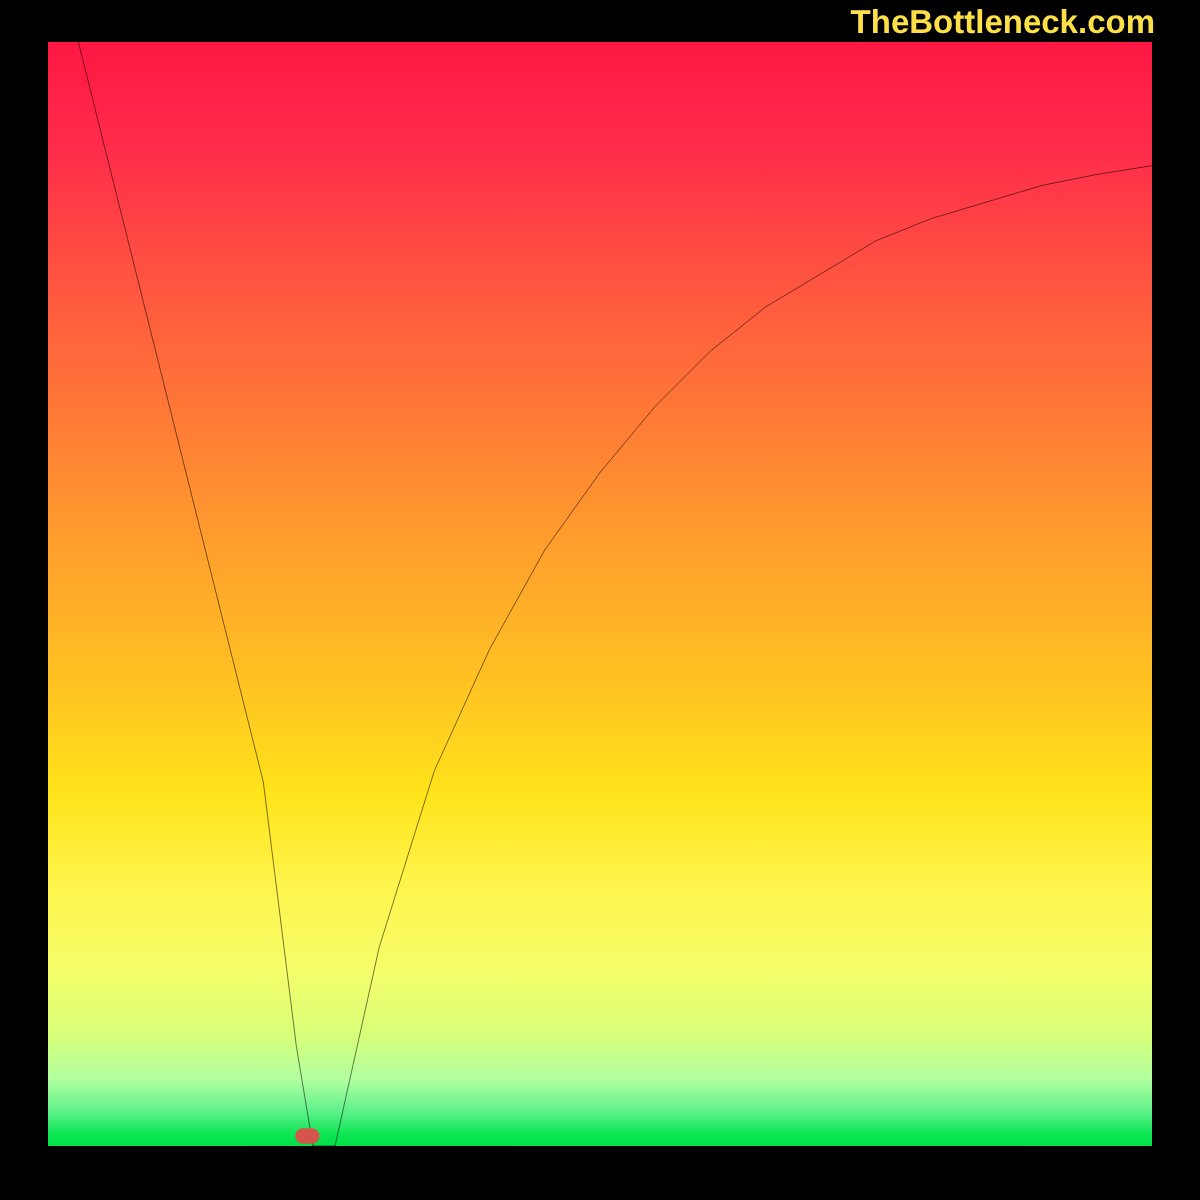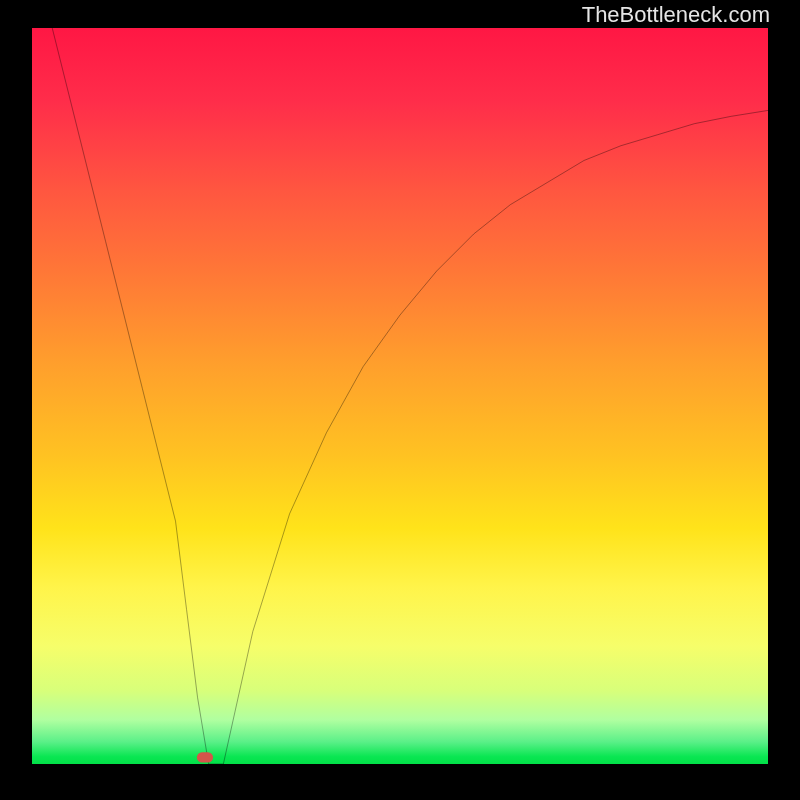--- a/index.html
+++ b/index.html
@@ -48,22 +48,22 @@
     top: 28px;
     width: 736px;
     height: 736px;
   }
   .watermark {
     position: absolute;
     top: 2px;
     right: 30px;
     font-family: Arial, Helvetica, sans-serif;
     font-size: 22px;
-    font-weight: 400;
-    color: #e5e5e5;
+    font-weight: 700;
+    color: #fde047;
   }
 </style>
 </head>
 <body>
 
 <div class="frame">
   <div class="plot-area"></div>
 
   <svg class="svg-layer" viewBox="0 0 100 100" preserveAspectRatio="none">
     <path id="curve-path" fill="none" stroke="#000000" stroke-width="0.35" stroke-linejoin="round" vector-effect="non-scaling-stroke" d="M2.50 -1.00 L5.00 9.00 L10.00 29.00 L15.00 49.00 L18.00 61.00 L19.50 67.00 L21.00 79.00 L22.50 91.00 L24.00 100.00 L25.00 100.00 L26.00 100.00 L30.00 82.00 L35.00 66.00 L40.00 55.00 L45.00 46.00 L50.00 39.00 L55.00 33.00 L60.00 28.00 L65.00 24.00 L70.00 21.00 L75.00 18.00 L80.00 16.00 L85.00 14.50 L90.00 13.00 L95.00 12.00 L100.00 11.20"></path>

